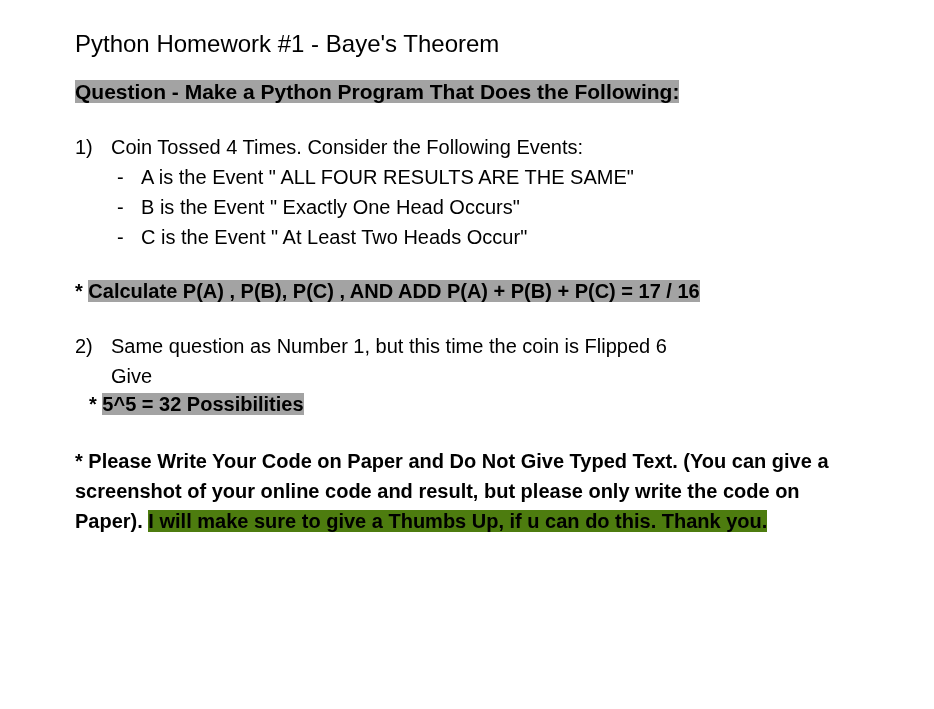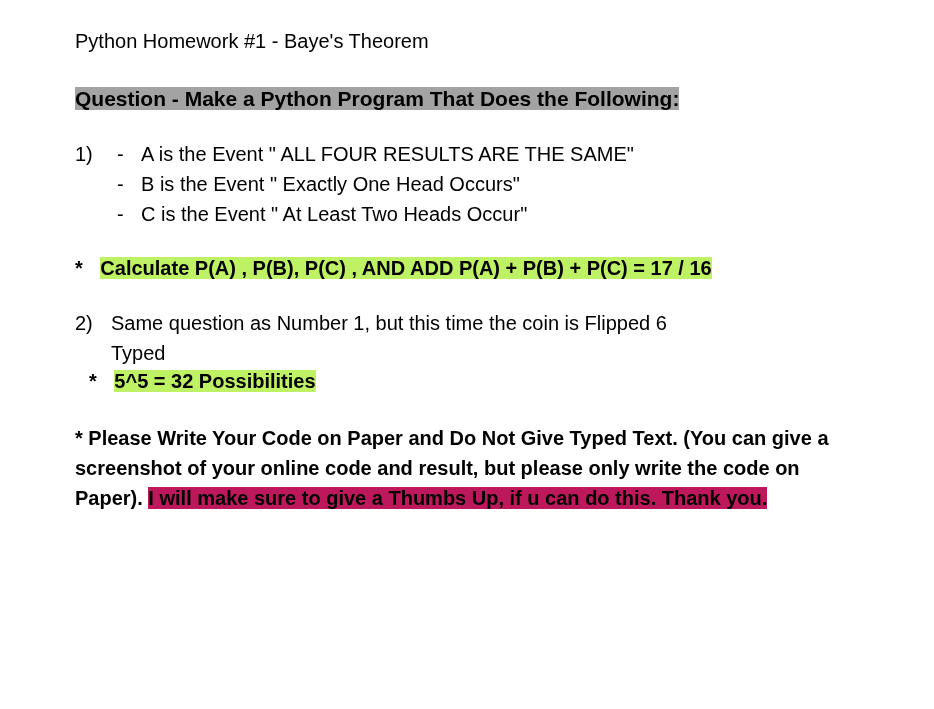--- a/index.html
+++ b/index.html
@@ -9,38 +9,37 @@
     }
     body {
       width: 934px;
       height: 709px;
       background: #ffffff;
       font-family: Arial, Helvetica, sans-serif;
       padding: 30px 75px 30px 75px;
       color: #000000;
     }
     .doc-title {
-      font-size: 20px;
+      font-size: 24px;
       font-weight: normal;
-      margin-bottom: 34px;
+      margin-bottom: 22px;
     }
     .question-heading {
       font-size: 21px;
       font-weight: bold;
       display: inline;
     }
     .hl-orange {
       background-color: #a3a3a3;
     }
     .hl-yellow {
-      background-color: #bef264;
-      margin-left: 12px;
+      background-color: #a3a3a3;
     }
     .hl-lightblue {
-      background-color: #be185d;
+      background-color: #4d7c0f;
       text-align: center;
     }
     .q-block {
       margin-bottom: 24px;
     }
     .list1 {
       font-size: 20px;
       line-height: 1.5;
       margin-top: 28px;
     }
@@ -107,20 +106,21 @@
 <div class="doc-title">Python Homework #1 - Baye's Theorem</div>
 
 <div class="q-block">
   <span class="question-heading hl-orange">Question - Make a Python Program That Does the Following:</span>
 </div>
 
 <div class="list1">
   <div class="list1-item">
     <div class="list1-num">1)</div>
     <div class="list1-body">
+      <div>Coin Tossed 4 Times. Consider the Following Events:</div>
       <div class="sublist">
         <div class="sub-item">
           <div class="sub-dash">-</div>
           <div>A is the Event " ALL FOUR RESULTS ARE THE SAME"</div>
         </div>
         <div class="sub-item">
           <div class="sub-dash">-</div>
           <div>B is the Event " Exactly One Head Occurs"</div>
         </div>
         <div class="sub-item">
@@ -134,21 +134,21 @@
 
 <div class="calc-line">
   <span>* </span><span class="hl-yellow">Calculate P(A) , P(B), P(C) , AND ADD P(A) + P(B) + P(C) = 17 / 16</span>
 </div>
 
 <div class="list2">
   <div class="list2-item">
     <div class="list2-num">2)</div>
     <div class="list2-body">
       <div>Same question as Number 1, but this time the coin is Flipped 6</div>
-      <div>Typed</div>
+      <div>Give</div>
     </div>
   </div>
 </div>
 
 <div class="poss-line">
   <span>*  </span><span class="hl-yellow">5^5 = 32 Possibilities</span>
 </div>
 
 <div class="instructions">
   <span>* Please Write Your Code on Paper and Do Not Give Typed Text. (You can give a screenshot of your online code and result, but please only write the code on Paper). </span><span class="hl-lightblue">I will make sure to give a Thumbs Up, if u can do this. Thank you.</span>

